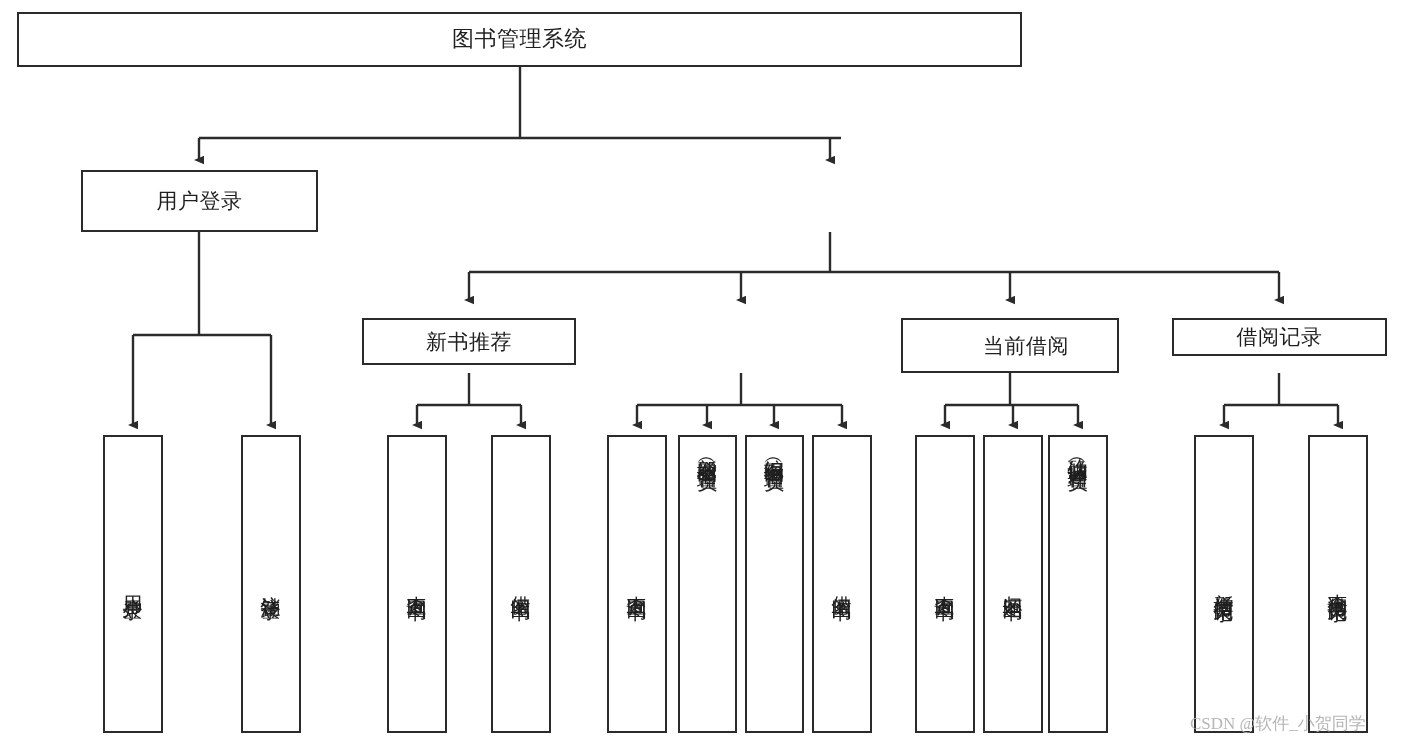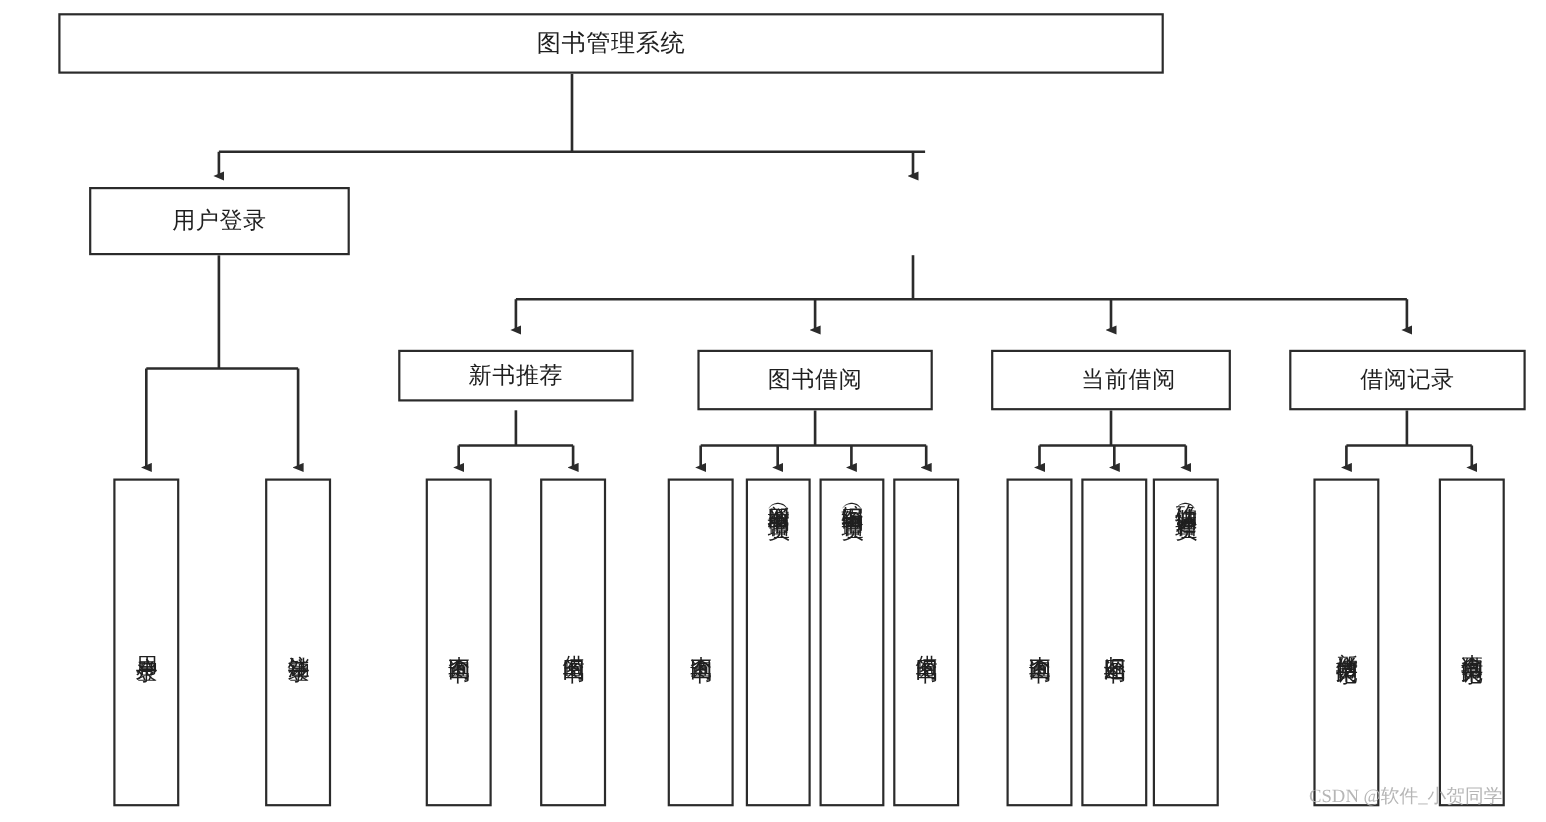--- a/index.html
+++ b/index.html
@@ -106,38 +106,35 @@
       <path d="M1013,405 L1013,425" marker-end="url(#arrow)"></path>
       <path d="M1078,405 L1078,425" marker-end="url(#arrow)"></path>
 
       <path d="M1279,373 L1279,405"></path>
       <path d="M1224,405 L1338,405"></path>
       <path d="M1224,405 L1224,425" marker-end="url(#arrow)"></path>
       <path d="M1338,405 L1338,425" marker-end="url(#arrow)"></path>
     </g>
   </svg>
 
-  <div class="node h root" style="left:17px;top:12px;width:1005px;height:55px;margin-left:36px;">
+  <div class="node h root" style="left:17px;top:12px;width:1005px;height:55px;">
     <span class="label">图书管理系统</span>
   </div>
 
   <div class="node h" style="left:81px;top:170px;width:237px;height:62px;">
     <span class="label">用户登录</span>
   </div>
 
   <div class="node h" style="left:362px;top:318px;width:214px;height:47px;">
     <span class="label">新书推荐</span>
   </div>
-  <div class="node h" style="left:634px;top:318px;width:214px;height:55px;">
-    <span class="label">图书借阅</span>
-  </div>
   <div class="node h" style="left:901px;top:318px;width:218px;height:55px;padding-left:32px;">
     <span class="label">当前借阅</span>
   </div>
-  <div class="node h" style="left:1172px;top:318px;width:215px;height:55px;justify-content:center;">
+  <div class="node h" style="left:1172px;top:318px;width:215px;height:38px;justify-content:center;">
     <span class="label">借阅记录</span>
   </div>
 
   <div class="node v mid" style="left:103px;top:435px;width:60px;height:298px;">
     <span class="label">用户登录</span>
   </div>
   <div class="node v mid" style="left:241px;top:435px;width:60px;height:298px;">
     <span class="label">注销登录</span>
   </div>
 

